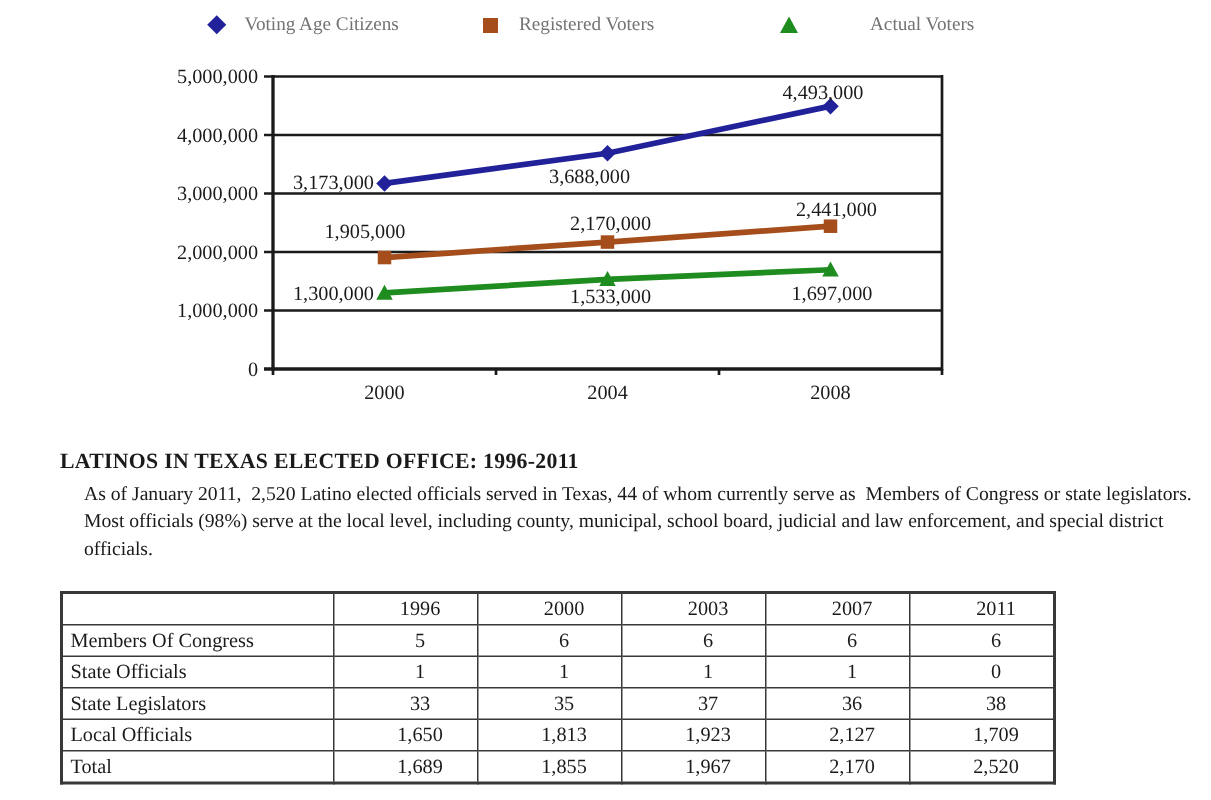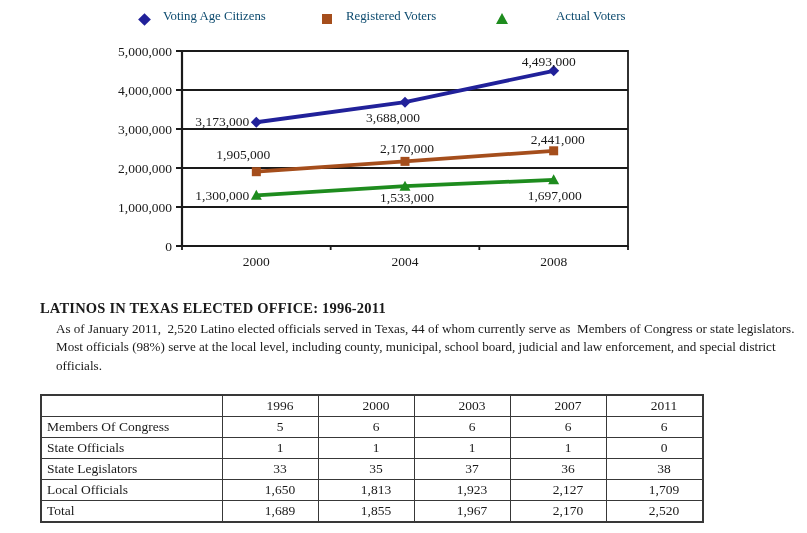--- a/index.html
+++ b/index.html
@@ -1,21 +1,21 @@
 <!DOCTYPE html>
 <html><head>
 <meta charset="utf-8">
 <style>
   html,body{margin:0;padding:0;background:#ffffff;}
   #page{position:relative;width:807px;height:533px;background:#ffffff;overflow:hidden;
         font-family:"Liberation Serif",serif;color:#1a1a1a;}
 
   
-  .legend-item{position:absolute;top:9px;display:flex;align-items:flex-end;gap:14px;
-               font-size:12.8px;color:#0c4a6e;}
+  .legend-item{position:absolute;top:9px;display:flex;align-items:center;gap:14px;
+               font-size:12.8px;color:#737373;}
   .lm{display:inline-block;flex:none;}
   .lm.diamond{width:9px;height:9px;background:currentColor;transform:rotate(45deg);}
   .lm.square{width:10px;height:10px;background:currentColor;}
   .lm.triangle{width:0;height:0;background:none;
                border-left:6px solid transparent;border-right:6px solid transparent;
                border-bottom:11px solid currentColor;}
 
   
   #chart-svg{position:absolute;left:0;top:0;}
   .ax{font:13.5px "Liberation Serif",serif;fill:#1a1a1a;}
@@ -41,21 +41,21 @@
 
   <div id="legend">
       <div class="legend-item" style="left: 140px;">
         <span class="lm diamond" style="color: rgb(33, 33, 154);"></span>
         <span>Voting Age Citizens</span>
       </div>
       <div class="legend-item" style="left: 322px;">
         <span class="lm square" style="color: rgb(165, 78, 28);"></span>
         <span>Registered Voters</span>
       </div>
-      <div class="legend-item" style="left: 496px; gap: 48px;">
+      <div class="legend-item" style="left: 520px; gap: 48px;">
         <span class="lm triangle" style="color: rgb(30, 140, 30);"></span>
         <span>Actual Voters</span>
       </div>
     </div>
 
   <svg id="chart-svg" width="807" height="288" viewBox="0 0 807 288">
       <line x1="176" x2="628" y1="246" y2="246" stroke="#1a1a1a" stroke-width="2.2"></line>
       <text x="172" y="250.5" text-anchor="end" class="ax">0</text>
       <line x1="176" x2="628" y1="207" y2="207" stroke="#1a1a1a" stroke-width="1.8"></line>
       <text x="172" y="211.5" text-anchor="end" class="ax">1,000,000</text>

